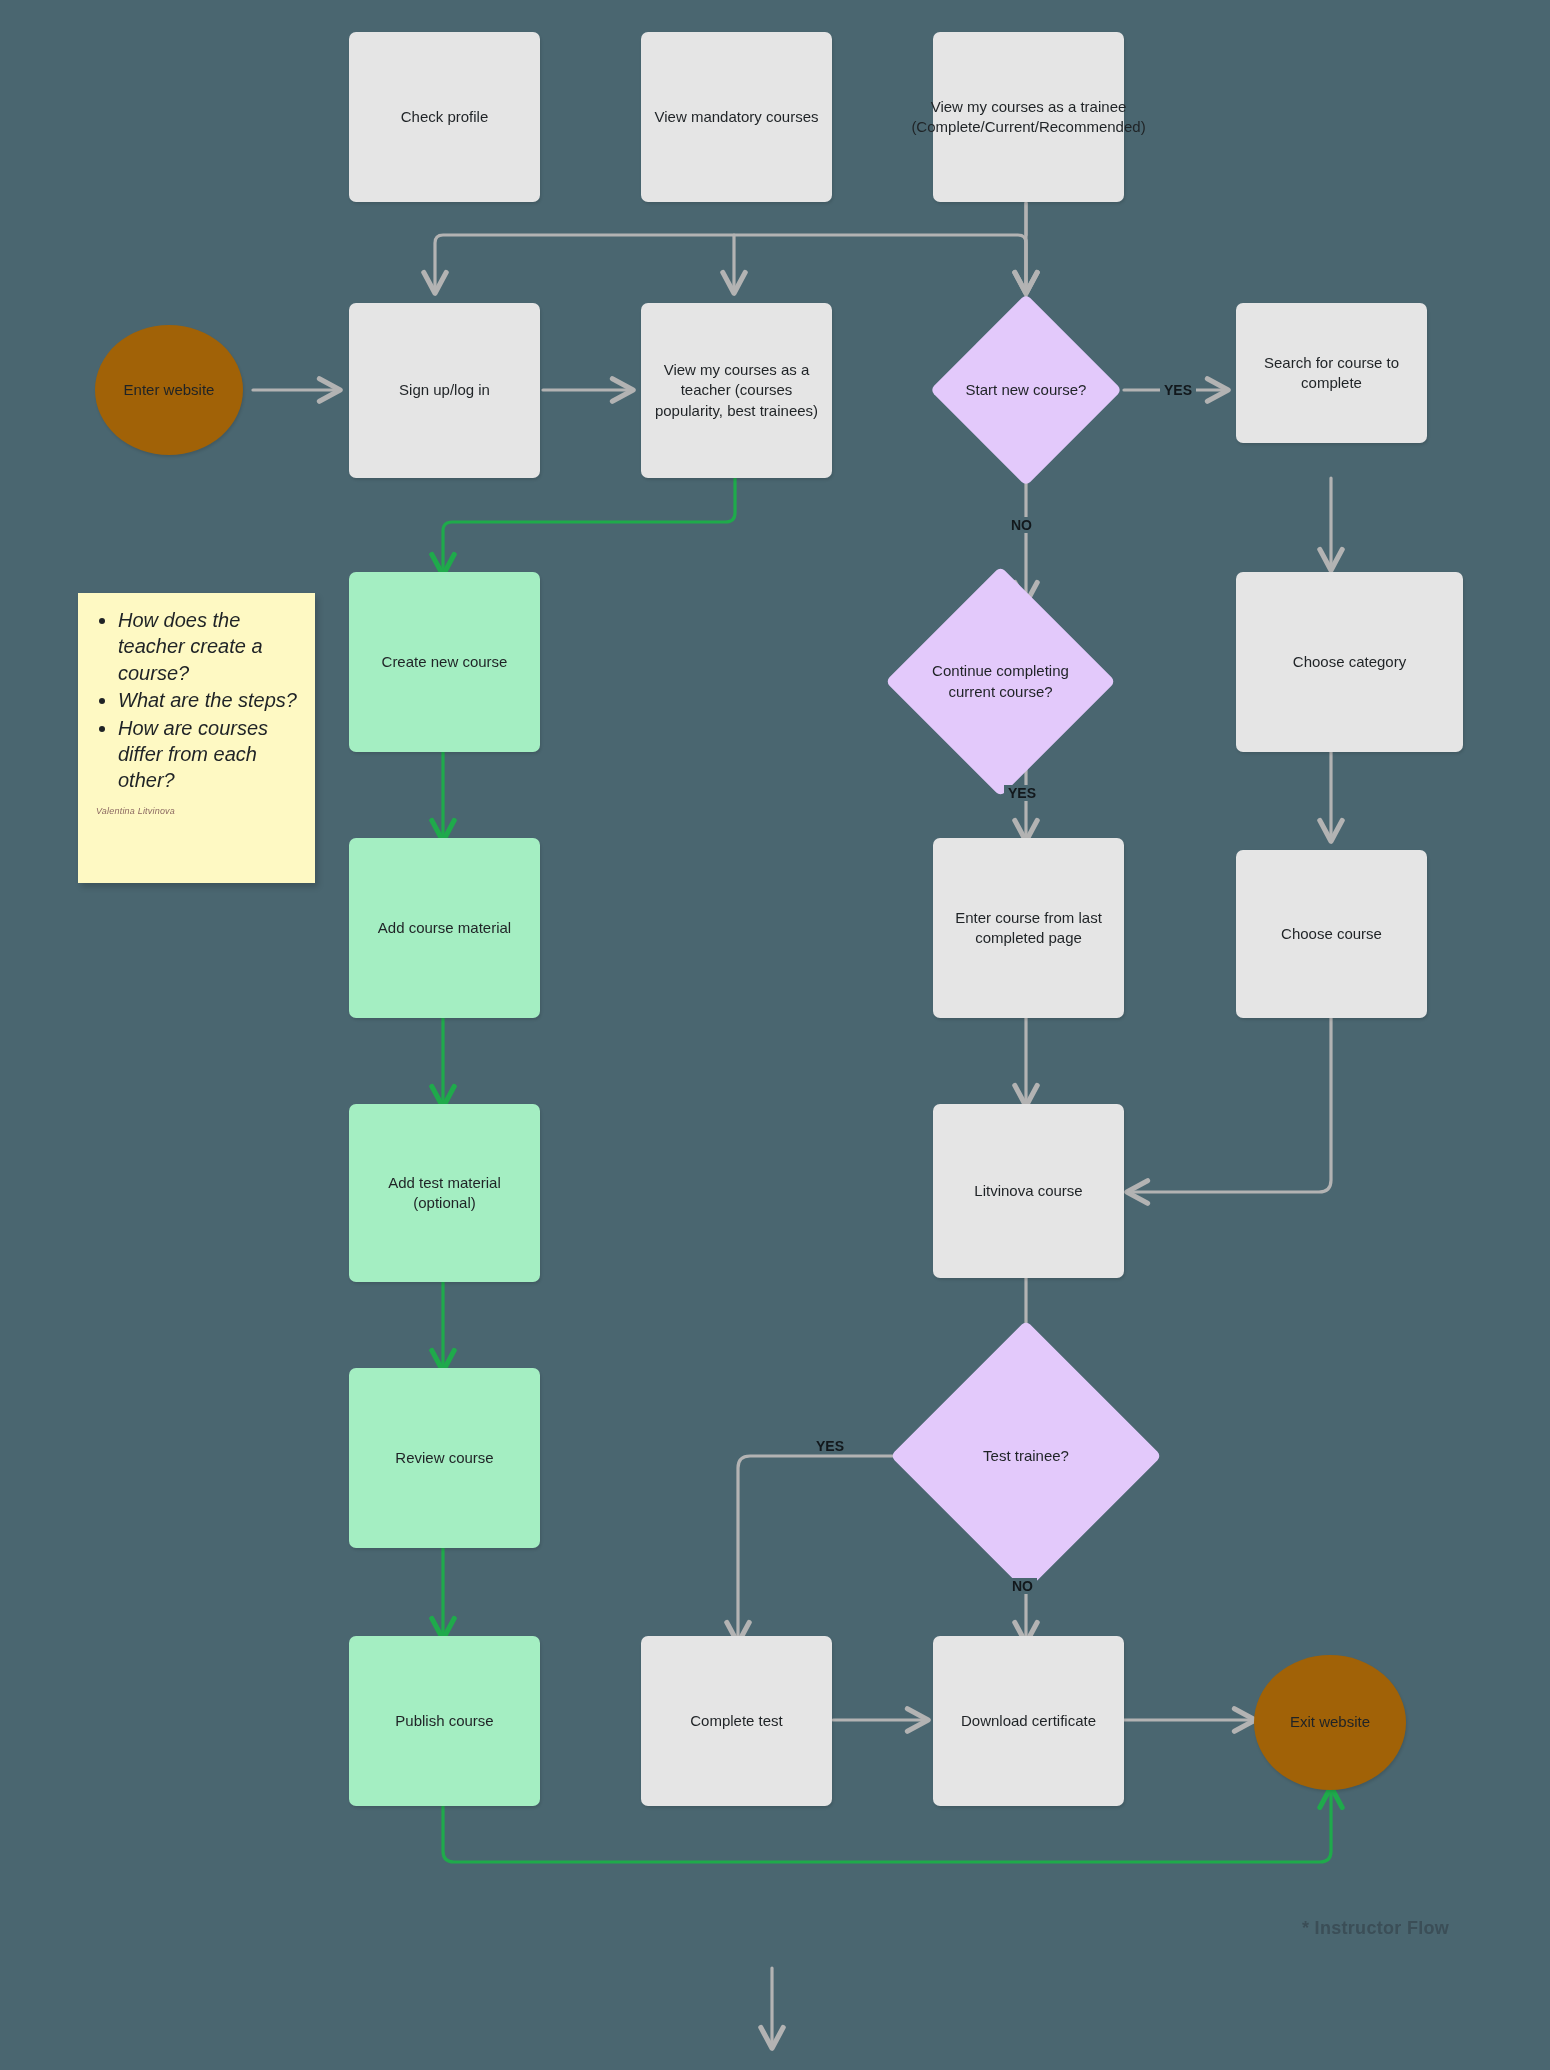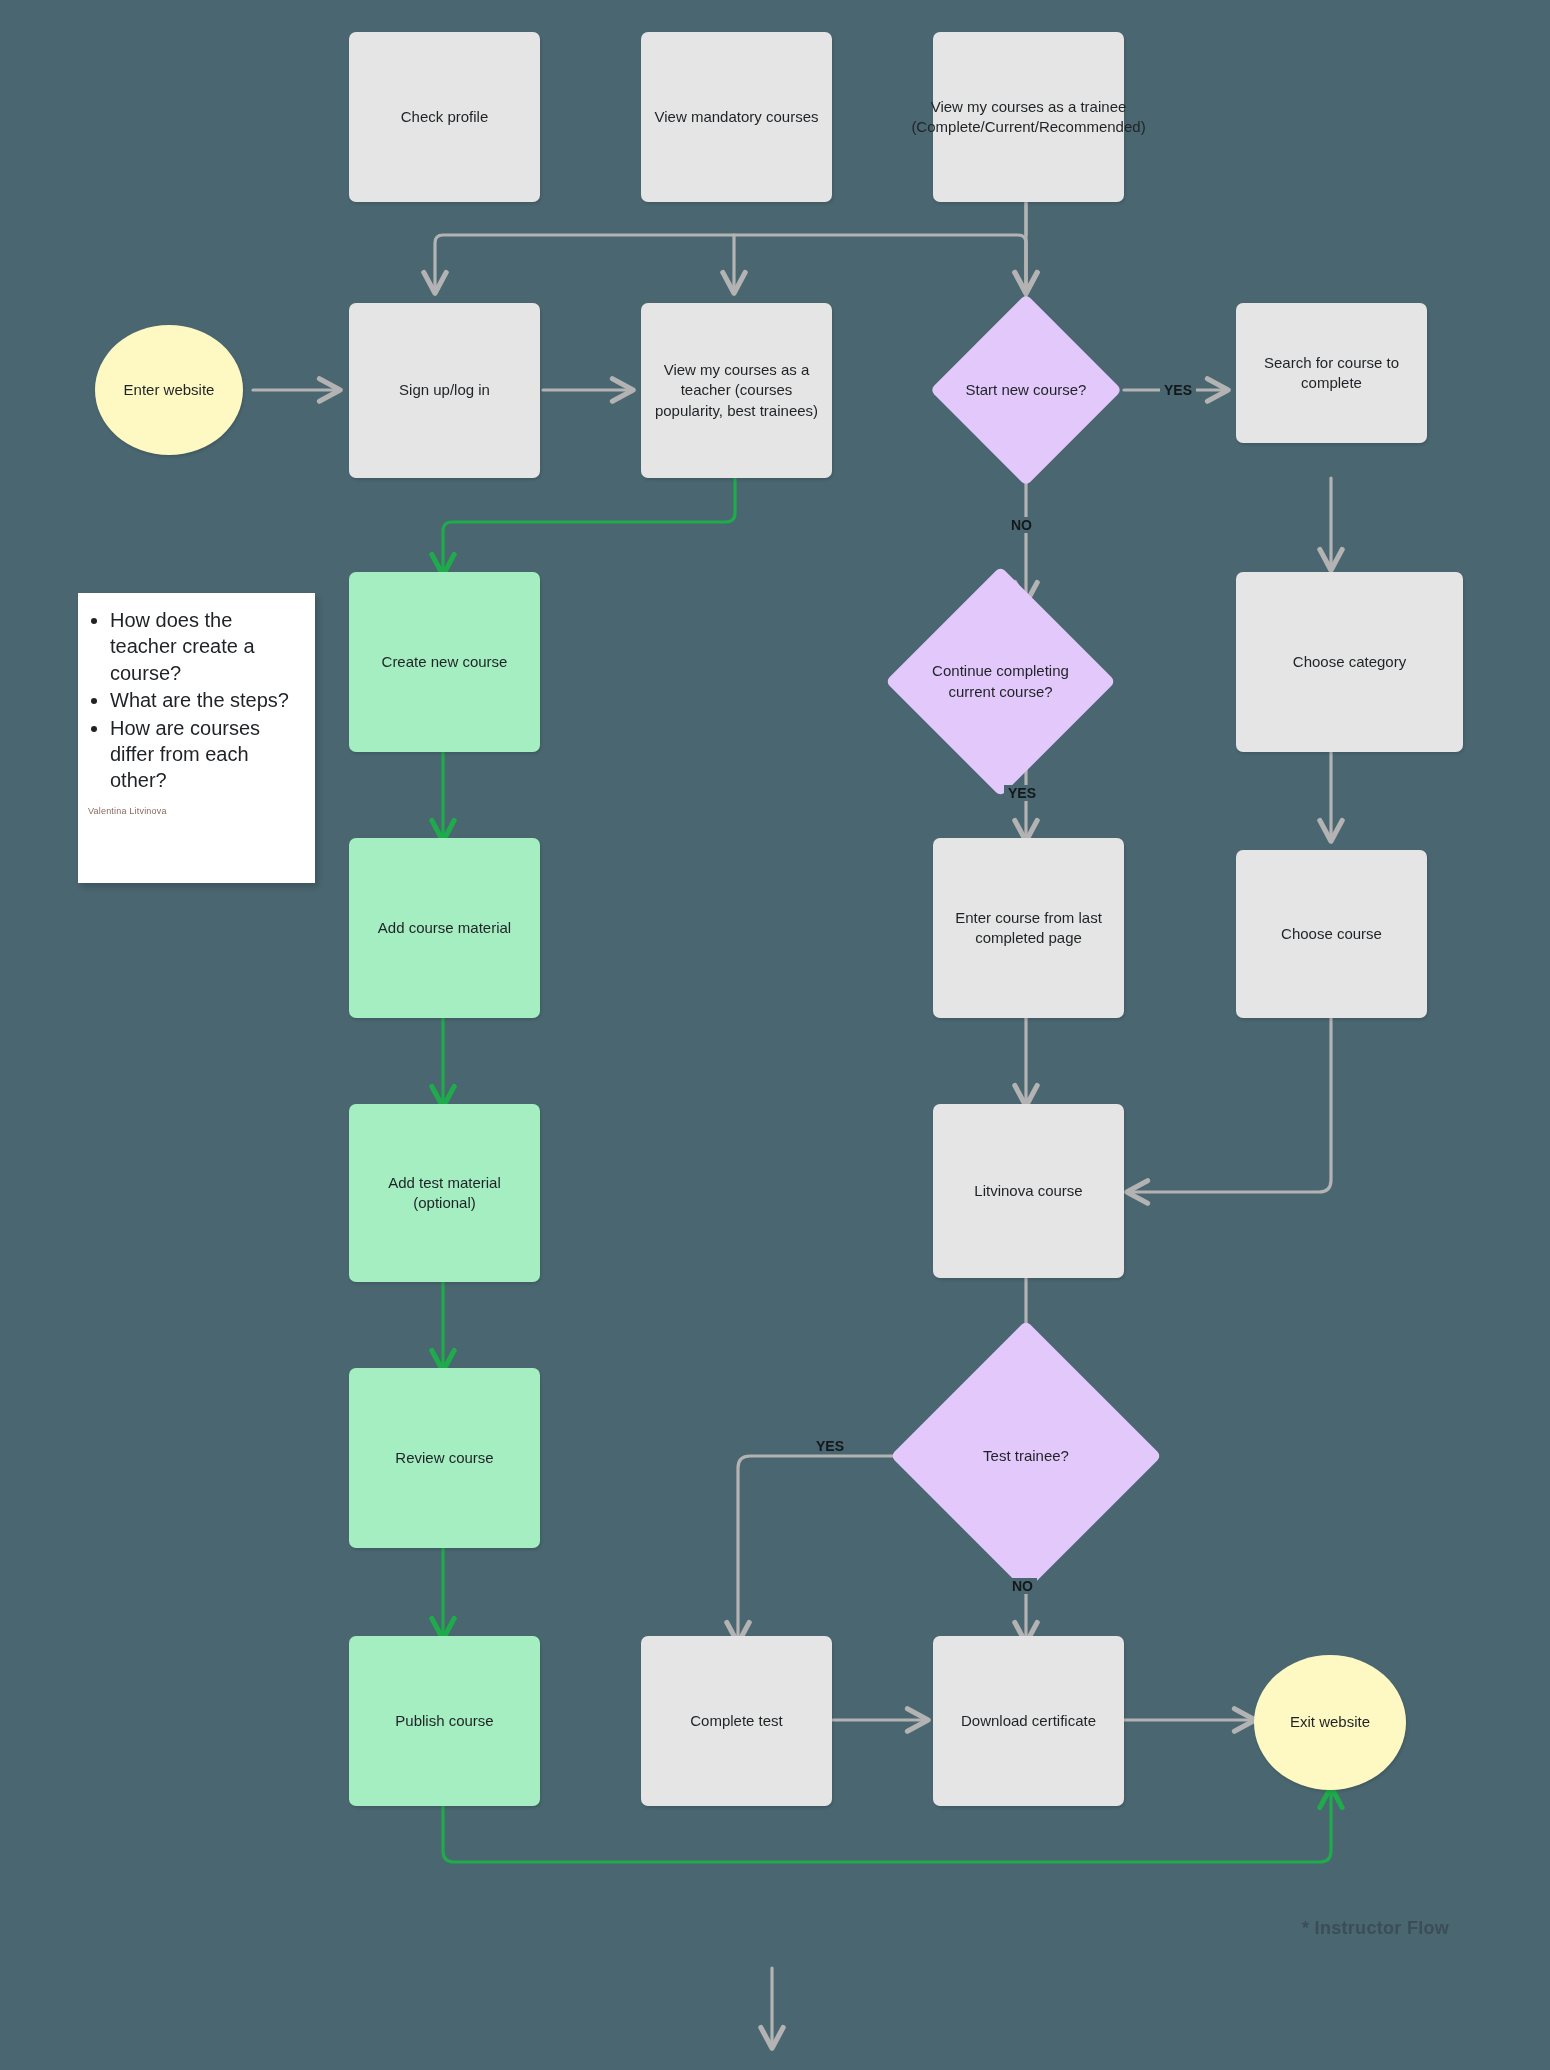--- a/index.html
+++ b/index.html
@@ -45,21 +45,21 @@
     background: #e5e5e5;
     border-radius: 7px;
     box-shadow: 1px 2px 3px rgba(0,0,0,0.12);
   }
   .box-green {
     background: #a4eec2;
     border-radius: 7px;
     box-shadow: 1px 2px 3px rgba(0,0,0,0.12);
   }
   .terminator {
-    background: #fef9c3;
+    background: #a16207;
     border-radius: 50%;
     box-shadow: 1px 2px 3px rgba(0,0,0,0.12);
   }
   .diamond-wrap {
     position: absolute;
     z-index: 3;
   }
   .diamond-shape {
     position: absolute;
     left: 0; top: 0;
@@ -89,25 +89,26 @@
     color: #12181c;
     z-index: 4;
     background: #4a6670;
     padding: 0 4px;
     white-space: nowrap;
   }
 
   
   .sticky {
     position: absolute;
-    background: #ffffff;
+    background: #fef9c3;
     box-shadow: 3px 4px 6px rgba(0,0,0,0.18);
-    padding: 14px 16px 6px 10px;
+    padding: 14px 16px 6px 18px;
     box-sizing: border-box;
     z-index: 5;
+    font-style: italic;
   }
   .sticky ul {
     margin: 0;
     padding-left: 22px;
     color: #1f2326;
     font-size: 20px;
     line-height: 1.32;
   }
   .sticky li { margin: 0 0 1px 0; }
   .sticky .author {

